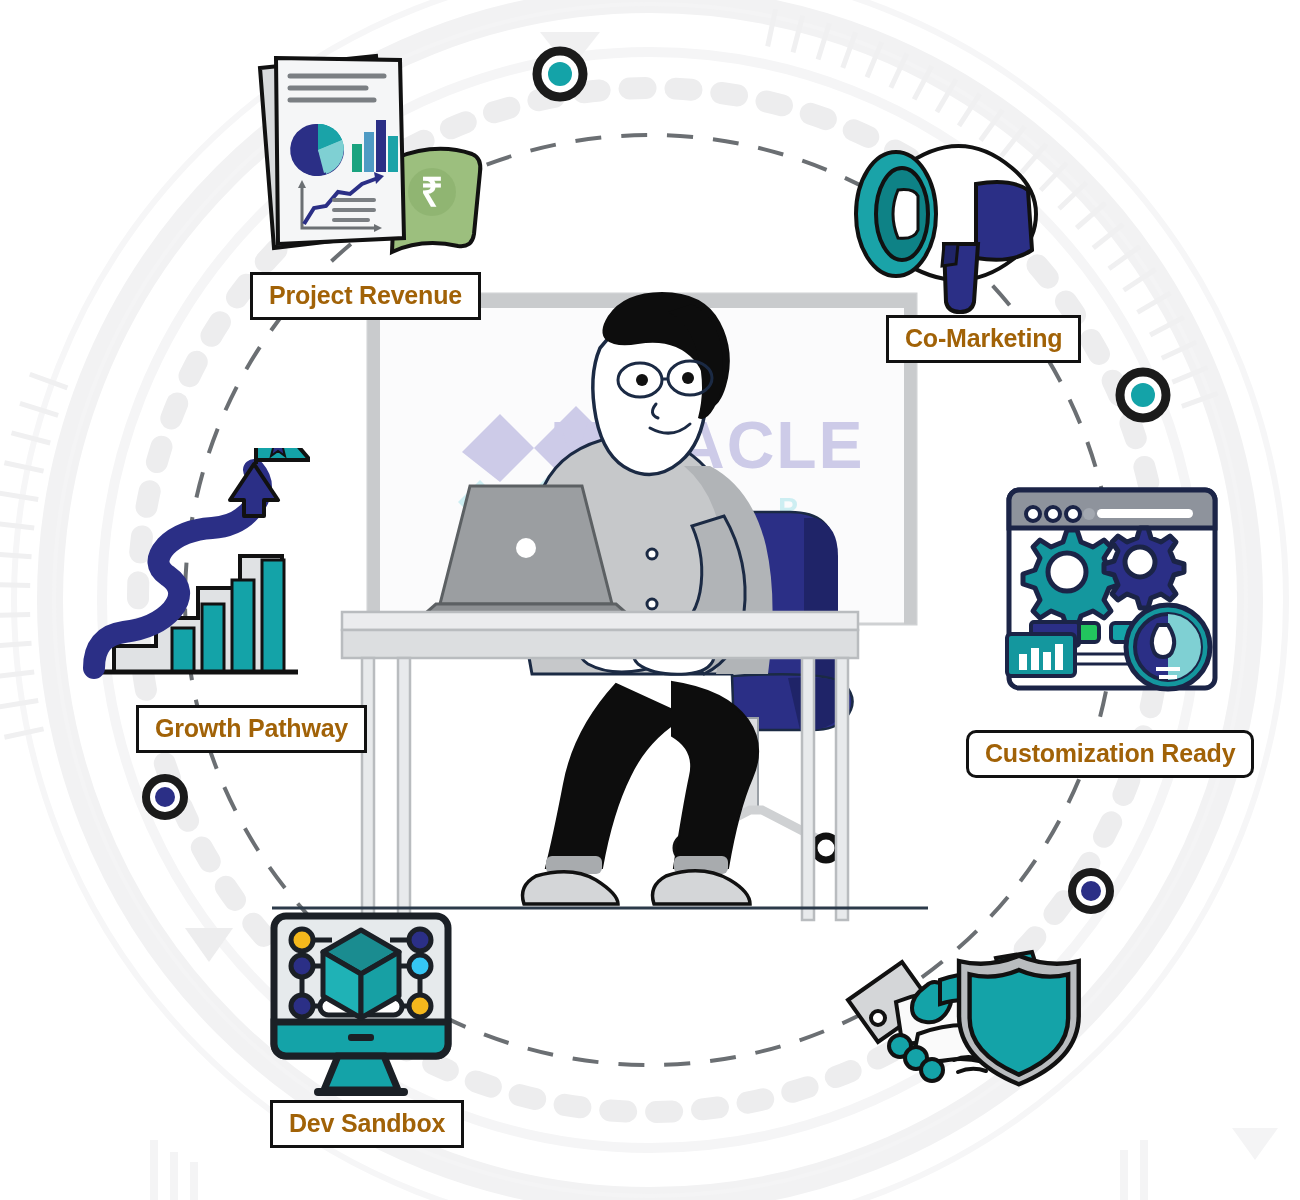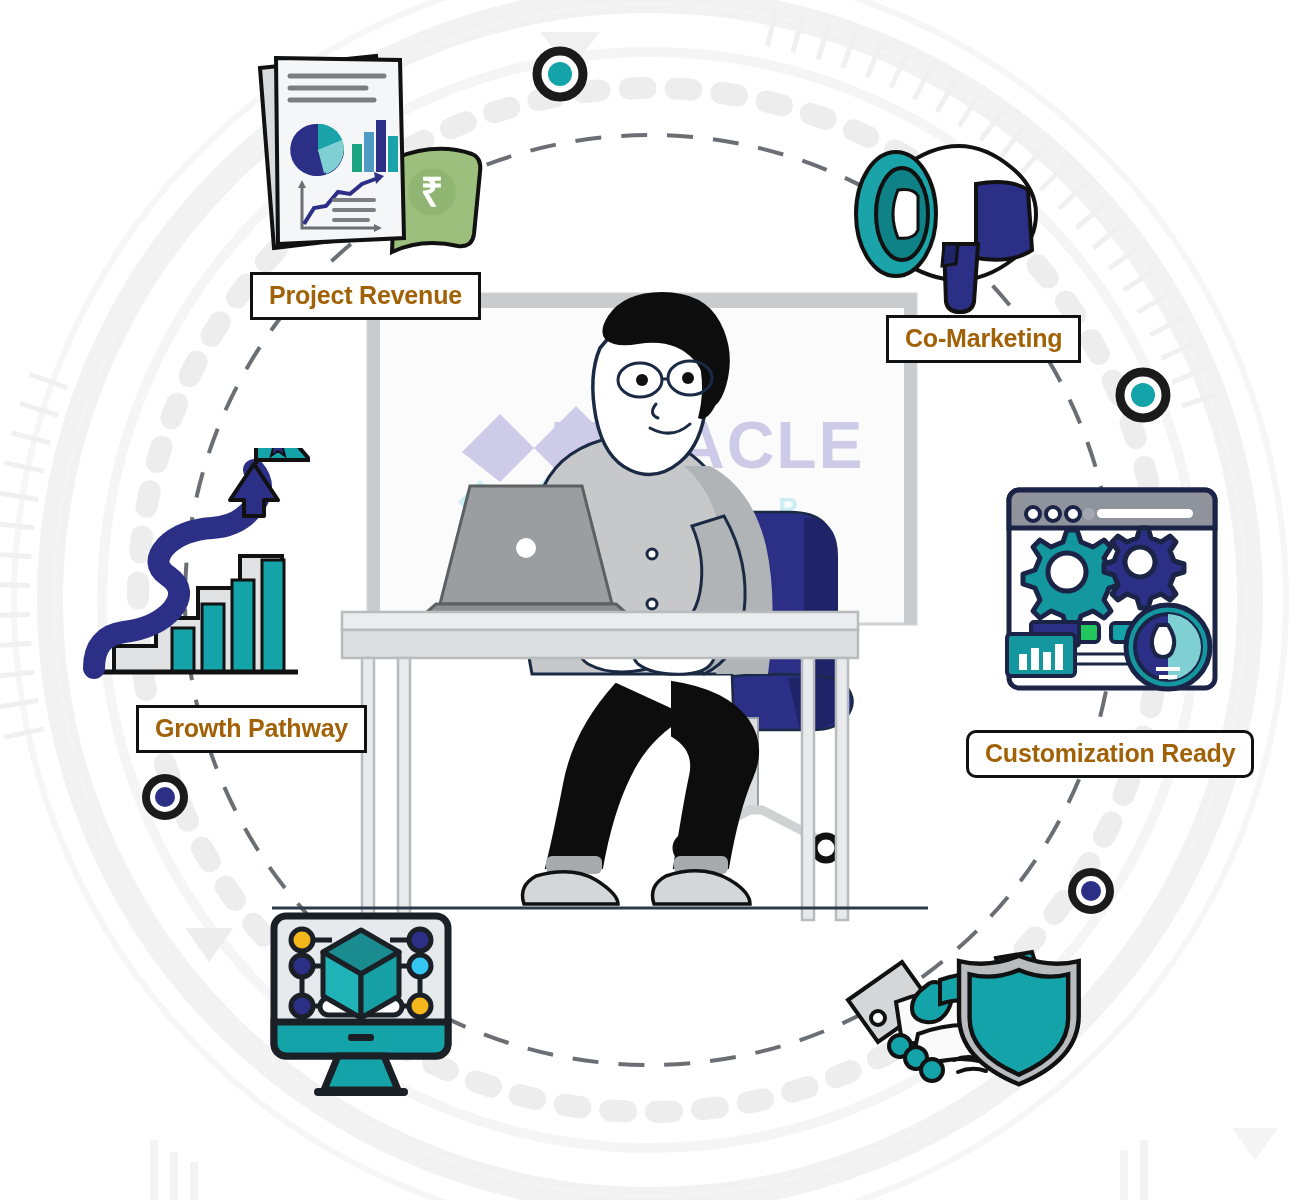--- a/index.html
+++ b/index.html
@@ -445,17 +445,20 @@
 
   <div class="chip chip-project">
     <span>Project Revenue</span>
   </div>
   <div class="chip chip-comkt">
     <span>Co-Marketing</span>
   </div>
   <div class="chip chip-custom">
     <span>Customization Ready</span>
   </div>
+  <div class="chip chip-sandbox">
+    <span>Dev Sandbox</span>
+  </div>
   <div class="chip chip-growth">
     <span>Growth Pathway</span>
   </div>
 
 </div>
 
 </body></html>

